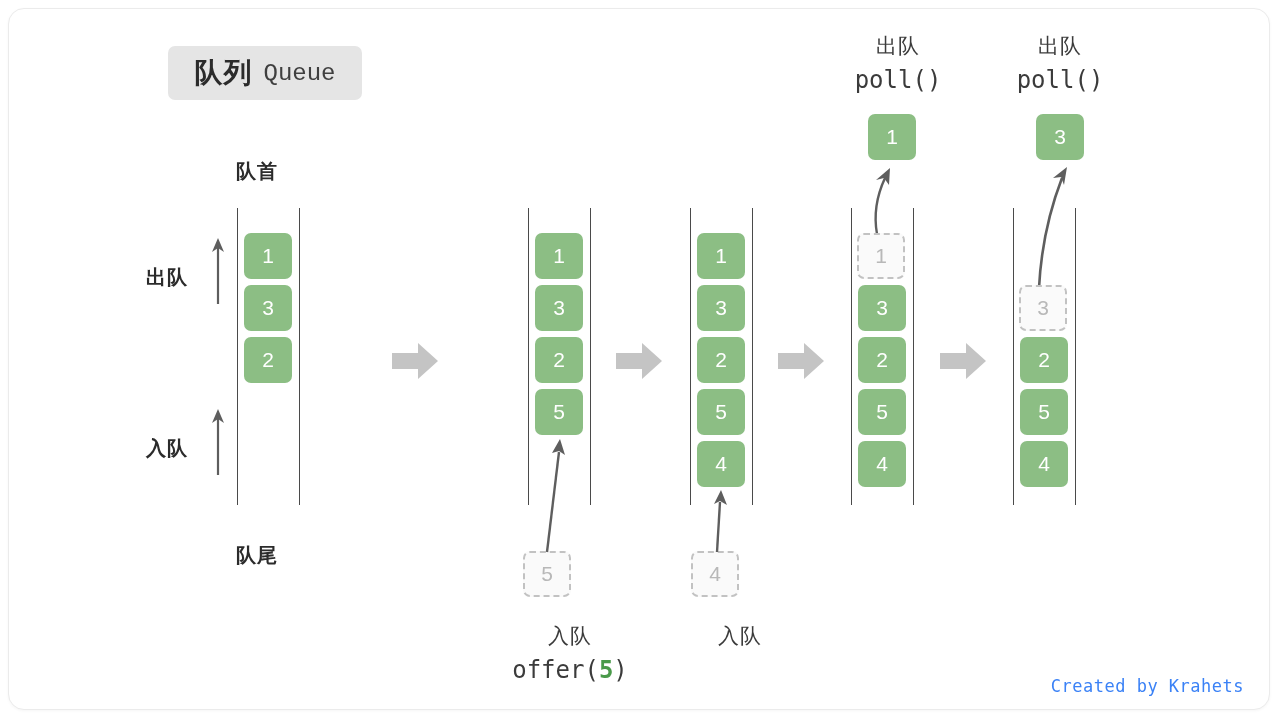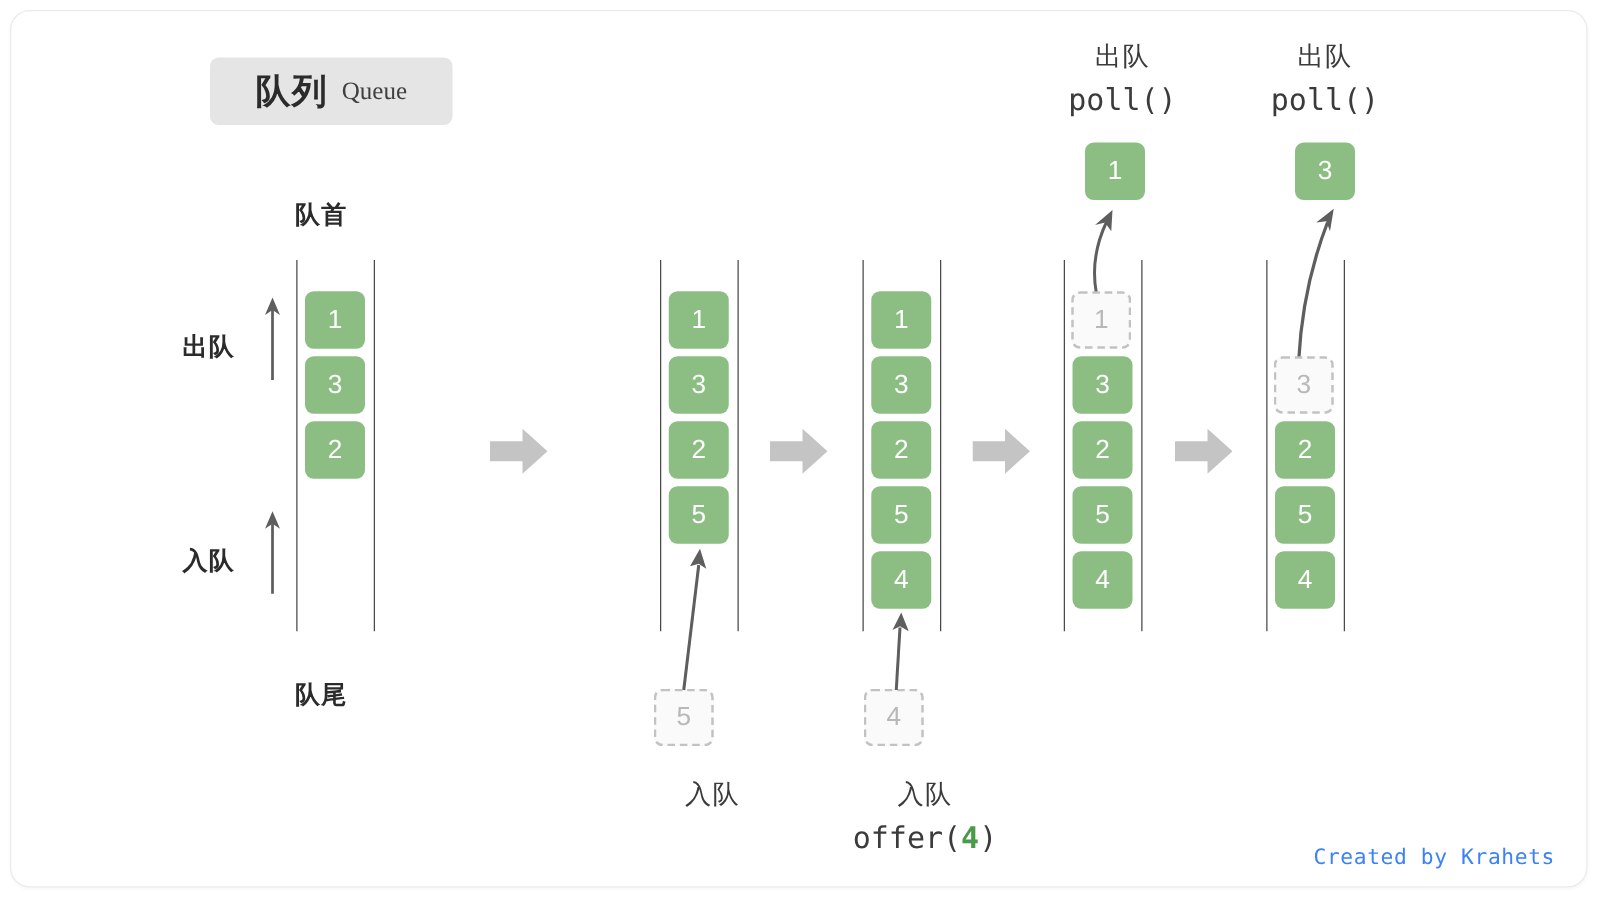--- a/index.html
+++ b/index.html
@@ -46,22 +46,22 @@
     justify-content: center;
     gap: 11px;
   }
   #title-badge .cn {
     font-size: 28px;
     font-weight: bold;
     color: #2b2b2b;
     letter-spacing: 1px;
   }
   #title-badge .en {
-    font-family: Liberation Serif, serif;
-    font-size: 20px;
+    font-family: Liberation Mono, monospace;
+    font-size: 24px;
     color: #3f3f3f;
   }
 
   
   .cn-label {
     font-size: 20px;
     font-weight: bold;
     color: #2b2b2b;
     white-space: nowrap;
     letter-spacing: 1px;
@@ -178,20 +178,21 @@
 
   <div class="abs cell ghost" style="left:523px; top:551px;">5</div>
 
   <svg class="abs thin-arrow" style="left:530px; top:430px;" width="46" height="125">
     <line x1="17" y1="122" x2="29" y2="22" stroke="#5e5e5e" stroke-width="2.4"></line>
     <path d="M30 9 L35 25 L29 21 L22 23 Z" fill="#5e5e5e"></path>
   </svg>
 
   <div class="abs op-label" style="left:510px; top:620px; width:120px;">
     <div class="op-cn">入队</div>
+    <div class="op-code"><span>offer</span>(<span class="num">5</span>)</div>
   </div>
 
   <svg class="abs block-arrow" style="left:616px; top:341px;" viewBox="0 0 46 40">
     <path d="M0 12 H26 V2 L46 20 L26 38 V28 H0 Z" fill="#c4c4c4"></path>
   </svg>
 
   <div class="abs rail" style="left:690px; top:208px; height:297px;"></div>
   <div class="abs rail" style="left:752px; top:208px; height:297px;"></div>
 
   <div class="abs cell filled" style="left:697px; top:233px;">1</div>
@@ -202,21 +203,20 @@
 
   <div class="abs cell ghost" style="left:691px; top:551px;">4</div>
 
   <svg class="abs thin-arrow" style="left:698px; top:482px;" width="40" height="72">
     <line x1="19" y1="70" x2="22" y2="20" stroke="#5e5e5e" stroke-width="2.4"></line>
     <path d="M23 8 L29 23 L22 19 L16 22 Z" fill="#5e5e5e"></path>
   </svg>
 
   <div class="abs op-label" style="left:680px; top:620px; width:120px;">
     <div class="op-cn">入队</div>
-    <div class="op-code"><span>offer</span>(<span class="num">4</span>)</div>
   </div>
 
   <svg class="abs block-arrow" style="left:778px; top:341px;" viewBox="0 0 46 40">
     <path d="M0 12 H26 V2 L46 20 L26 38 V28 H0 Z" fill="#c4c4c4"></path>
   </svg>
 
   <div class="abs op-label" style="left:838px; top:30px; width:120px;">
     <div class="op-cn">出队</div>
     <div class="op-code"><span>poll</span>()</div>
   </div>

